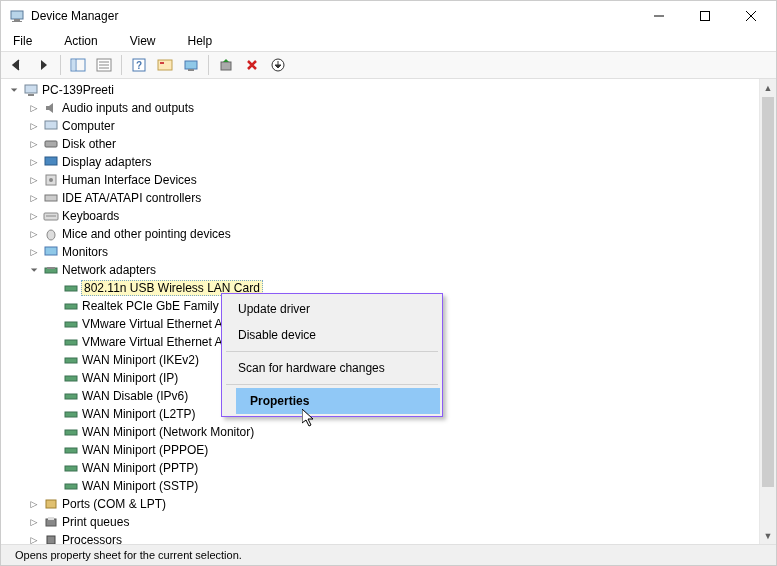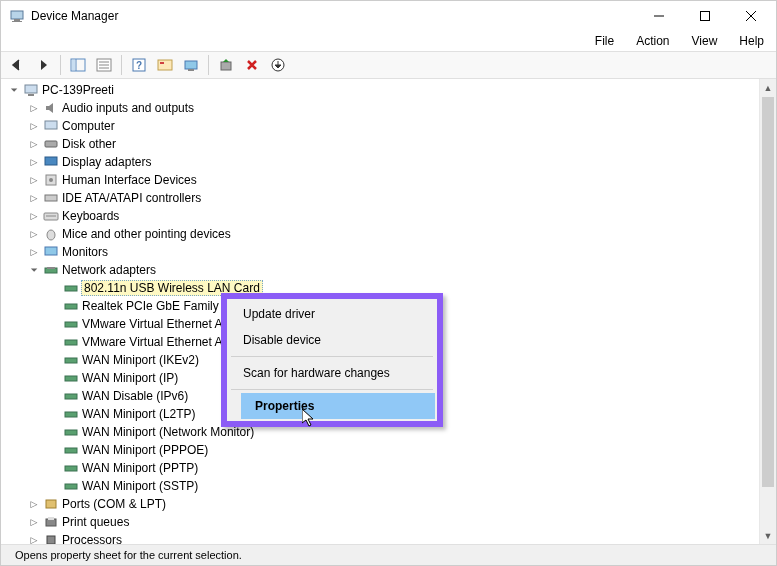--- a/index.html
+++ b/index.html
@@ -32,22 +32,21 @@
       height: 30px;
       display: flex;
       align-items: center;
       justify-content: center;
     }
     .menubar {
       height: 20px;
       display: flex;
       align-items: center;
       padding: 0 4px;
-      gap: 6px;
-      justify-content: flex-end;
+      gap: 16px;
     }
     .menubar span { padding: 2px 8px; }
     .toolbar {
       height: 28px;
       border-top: 1px solid #e0e0e0;
       border-bottom: 1px solid #e0e0e0;
       display: flex;
       align-items: center;
       padding: 0 4px;
       gap: 2px;
@@ -105,21 +104,21 @@
       border: 1px dotted #7aa7c7;
       padding: 0 2px;
       margin-left: -1px;
     }
     .context-menu {
       position: absolute;
       left: 220px;
       top: 214px;
       width: 222px;
       background: #f0f0f0;
-      border: 6px solid #8b5cf6;
+      border: 1px solid #8b5cf6;
       box-shadow: 3px 3px 4px rgba(0,0,0,0.25);
       padding: 2px;
     }
     .ctx-item {
       padding: 6px 14px;
       font-size: 12px;
     }
     .ctx-highlight {
       background: #90c8f6;
       margin-left: 12px;

